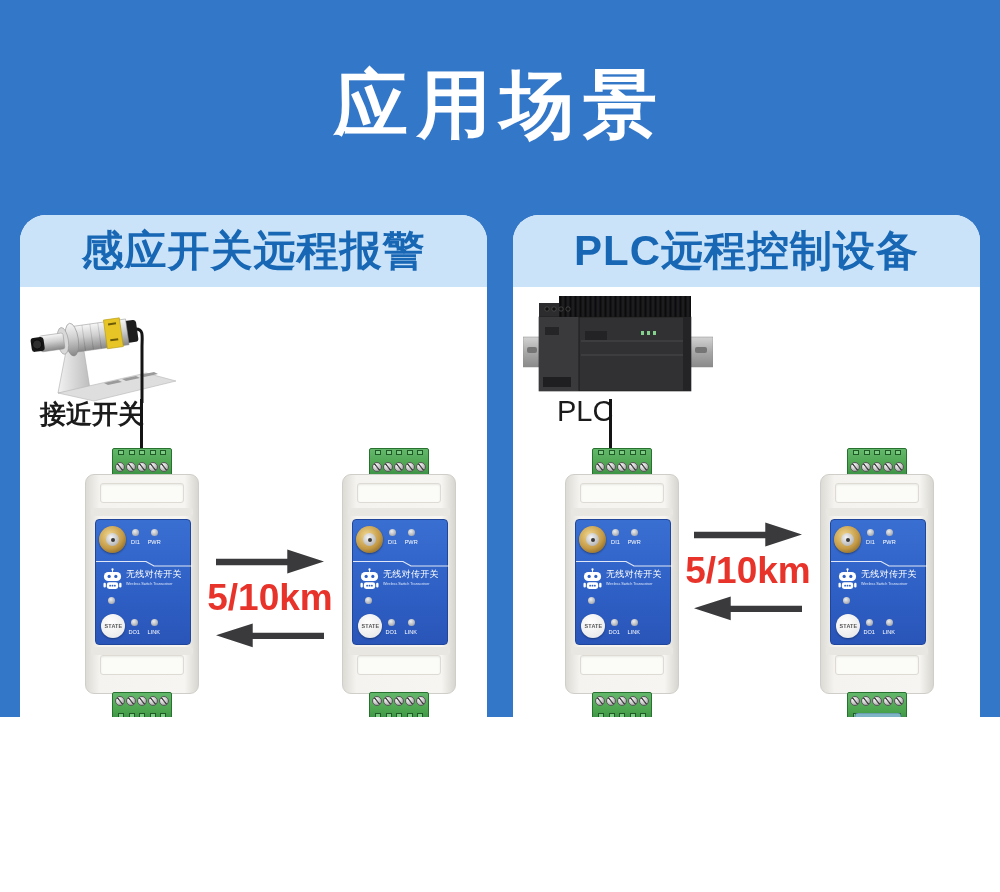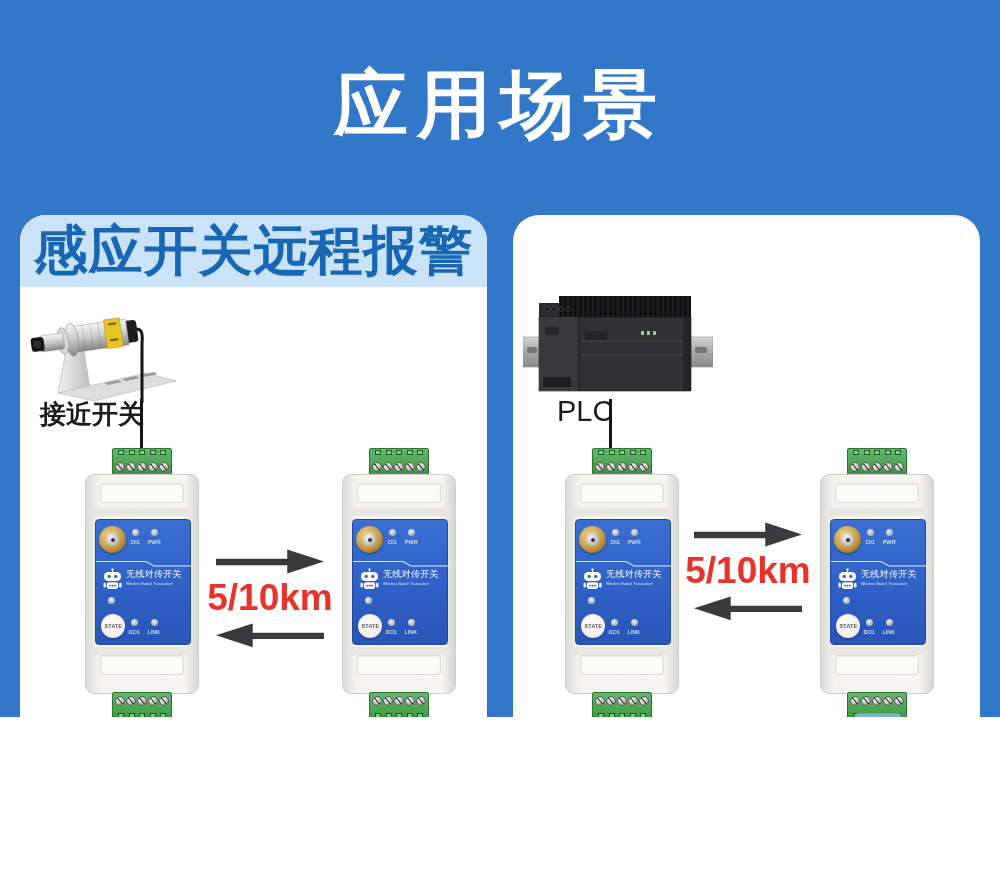--- a/index.html
+++ b/index.html
@@ -9,21 +9,21 @@
   }
   *{margin:0;padding:0;box-sizing:border-box;}
   body{font-family:"Liberation Sans","DejaVu Sans",sans-serif;}
   .stage{position:relative;width:1000px;height:717px;background:var(--background);overflow:hidden;}
   .page-title{position:absolute;top:56px;left:0;width:100%;text-align:center;
     font-size:74px;font-weight:800;color:#ffffff;letter-spacing:9px;}
   .panel{position:absolute;top:215px;width:467px;height:658px;background:#ffffff;
     border-radius:26px;overflow:hidden;}
   #panel-alarm{left:20px;} #panel-plc{left:513px;}
   .panel-header{height:72px;background:var(--panel-header-bg);display:flex;align-items:center;justify-content:center;}
-  .panel-title{font-size:54px;font-weight:bold;color:var(--panel-header-text);letter-spacing:1px;}
+  .panel-title{font-size:42px;font-weight:bold;color:var(--panel-header-text);letter-spacing:1px;}
   .dev-label{position:absolute;font-weight:bold;color:var(--label-text);font-size:26px;white-space:nowrap;}
   .dev-label.center{text-align:center;}
   .cable{position:absolute;width:3px;background:var(--cable);z-index:1;}
   .devsvg{position:absolute;z-index:2;}
 
   
   .link-group{position:absolute;width:112px;display:flex;flex-direction:column;align-items:center;z-index:2;}
   .arrow{width:108px;height:27px;background:var(--arrow);
     clip-path:polygon(0 40%,66% 40%,66% 6%,100% 50%,66% 94%,66% 64%,0 64%);}
   .arrow.left{transform:scaleX(-1);}
@@ -331,20 +331,23 @@
       <path d="M20,56 Q20,6 57,6 Q94,6 94,56 Z" fill="url(#domeGrad)"></path>
       <circle cx="55" cy="36" r="11" fill="#ffe27a" opacity="0.9"></circle>
       <circle cx="55" cy="34" r="5" fill="#fff7cf"></circle>
       <ellipse cx="38" cy="20" rx="10" ry="6" fill="#ffffff" opacity="0.35" transform="rotate(-28 38 20)"></ellipse>
       <path d="M30,50 Q30,16 57,12" fill="none" stroke="#ffffff30" stroke-width="2"></path>
       <path d="M84,50 Q84,16 57,12" fill="none" stroke="#00000022" stroke-width="2"></path>
     </svg>
   </div>
 
   <div class="panel" id="panel-plc">
+    <div class="panel-header">
+      <span class="panel-title">PLC远程控制设备</span>
+    </div>
 
     <svg class="devsvg" style="left:10px;top:78px;" width="190" height="110" viewBox="0 0 190 110">
       <defs>
         <linearGradient id="railGrad" x1="0" y1="0" x2="0" y2="1">
           <stop offset="0" stop-color="#d3d3d3"></stop>
             <stop offset="0.5" stop-color="#a8a8a8"></stop>
             <stop offset="1" stop-color="#8a8a8a"></stop>
         </linearGradient>
         <pattern id="vents" width="5" height="20" patternUnits="userSpaceOnUse">
           <rect width="5" height="20" fill="#1d1d1f"></rect>

